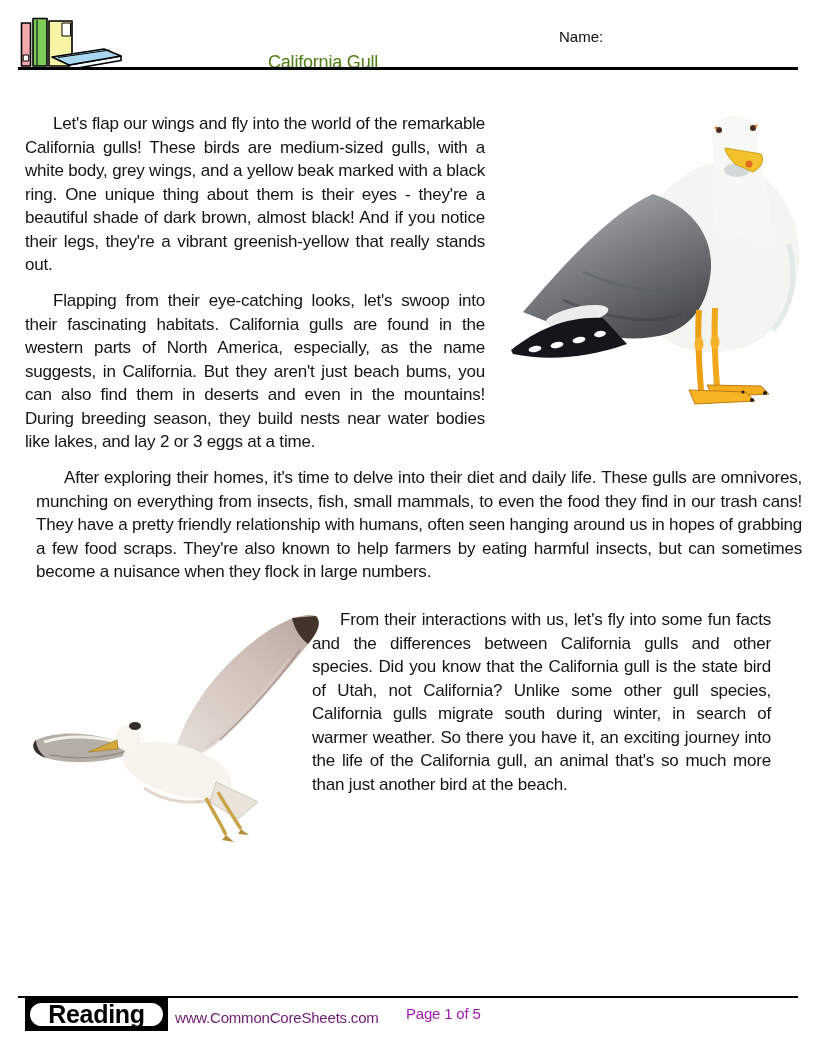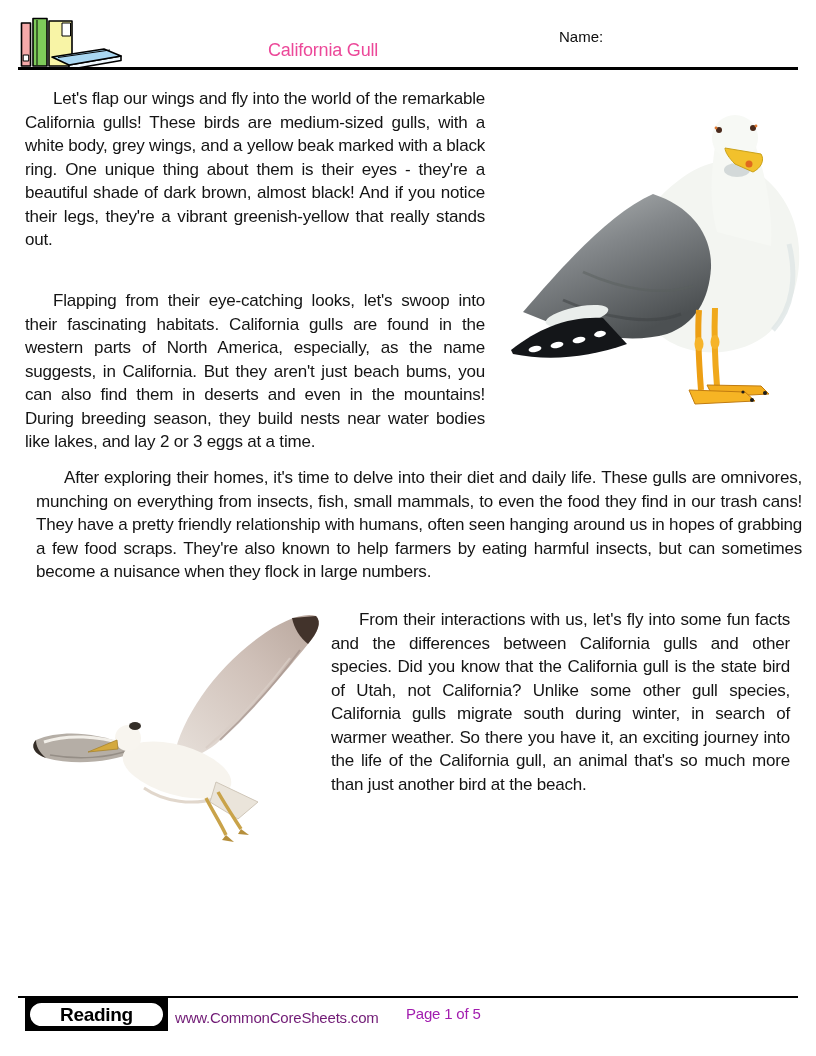--- a/index.html
+++ b/index.html
@@ -8,50 +8,50 @@
     position:relative;
     background:#ffffff;
     font-family:"Liberation Sans", sans-serif;
     color:#121212;
     overflow:hidden;
   }
   .abs { position:absolute; }
 
   
   #logo { left:18px; top:12px; width:110px; height:58px; }
-  #page-title { left:268px; top:40px; font-size:18px; letter-spacing:-0.2px; color:#ec4899; }
+  #page-title { left:268px; top:52px; font-size:18px; letter-spacing:-0.2px; color:#4d7c0f; }
   #name-label { left:559px; top:28px; font-size:15px; color:#0d0d0d; }
   #header-rule { left:18px; top:67px; width:780px; height:3px; background:#000; }
 
   
   .para {
     text-align:justify;
     text-indent:28px;
     font-size:17px;
     line-height:23.5px;
     letter-spacing:-0.2px;
     color:#141414;
   }
-  #para-1 { left:25px; top:87px;  width:460px; }
+  #para-1 { left:25px; top:112px;  width:460px; }
   #para-2 { left:25px; top:289px; width:460px; }
   #para-3 { left:36px; top:466px; width:766px; }
-  #para-4 { left:331px; top:608px; width:459px; }
+  #para-4 { left:312px; top:608px; width:459px; }
 
   
   #standing-gull { left:503px; top:104px; width:302px; height:306px; }
   #flying-gull   { left:24px;  top:606px; width:306px; height:246px; }
 
   
   #footer-rule { left:18px; top:996px; width:780px; height:2px; background:#000; }
   #category-badge { left:25px; top:998px; width:143px; height:33px; background:#000; }
   #category-badge .pill {
     position:absolute; left:3px; right:3px; top:3px; bottom:3px;
     background:#fff; border:2.5px solid #000; border-radius:16px;
     display:flex; align-items:center; justify-content:center;
-    font-size:19px; font-weight:bold; letter-spacing:-0.3px; color:#000;
+    font-size:25px; font-weight:bold; letter-spacing:-0.3px; color:#000;
   }
   #website   { left:175px; top:1009px; font-size:15px; letter-spacing:-0.2px; color:#701a75; }
   #page-info { left:406px; top:1005px; font-size:15px; letter-spacing:-0.2px; color:#a21caf; }
 </style>
 </head>
 <body>
 
 <div class="abs" id="logo">
   <svg width="110" height="58" viewBox="0 0 110 58">
     <g stroke="#000" stroke-width="1.6" stroke-linejoin="round">

